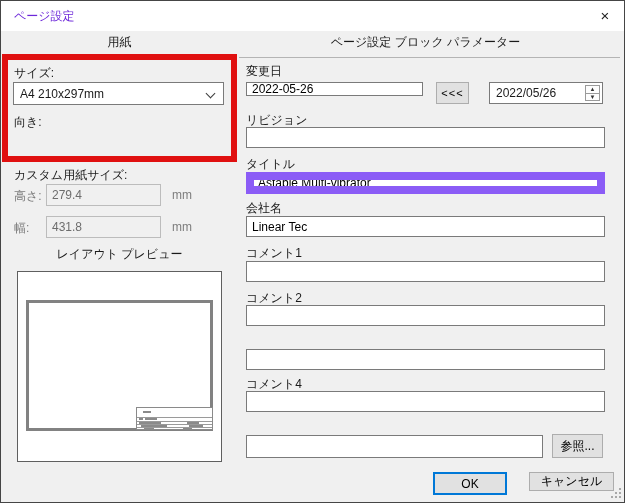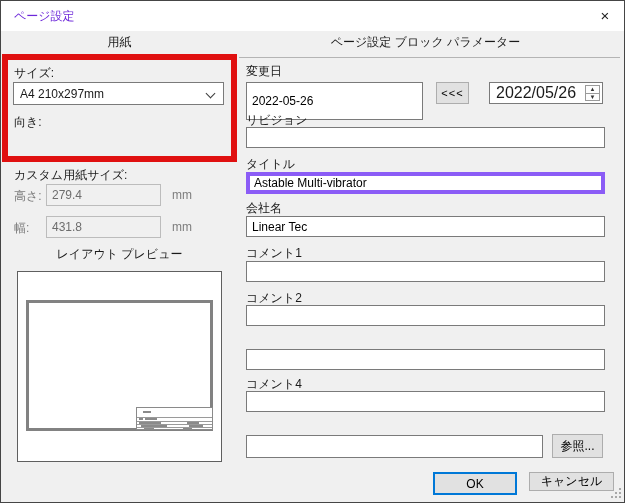--- a/index.html
+++ b/index.html
@@ -15,35 +15,35 @@
   .close-btn { position:absolute; right:6px; top:3px; width:26px; height:24px;
     text-align:center; line-height:24px; font-size:15px; color:#222; cursor:pointer; }
   .hdr { position:absolute; top:33px; text-align:center; font-size:12px; color:#1a1a1a; }
   .sep { position:absolute; top:56px; height:1px; background:#b4b4b4; }
   .label { position:absolute; font-size:12px; color:#1a1a1a; white-space:nowrap; }
   .label.gray { color:#7d7d7d; }
   .tinput {
     position:absolute; height:21px; border:1px solid #7a7a7a; background:#fff;
     font-family:inherit; font-size:12px; color:#000; padding:0 5px; outline:none;
   }
-  .tinput.focused { border:4px solid #8b5cf6; padding:0 4px; }
+  .tinput.focused { border:8px solid #8b5cf6; padding:0 4px; }
   .tinput.disabled { background:#f0f0f0; border-color:#bcbcbc; color:#6d6d6d; }
   .combo {
     position:absolute; height:23px; background:#ffffff; border:1px solid #7a7a7a;
     display:flex; align-items:center; padding:0 24px 0 6px; cursor:default;
   }
   .chev { position:absolute; right:9px; top:7px; width:7px; height:7px;
     border-right:1px solid #3c3c3c; border-bottom:1px solid #3c3c3c; transform:rotate(45deg); }
   .btn {
     position:absolute; background:#e1e1e1; border:1px solid #adadad;
     font-family:inherit; font-size:12px; color:#000; text-align:center; cursor:pointer;
   }
   .btn.default { border:2px solid #0078d7; }
   .picker { position:absolute; height:22px; background:#fff; border:1px solid #7a7a7a; }
-  .picker .val { position:absolute; left:6px; top:0; line-height:20px; font-size:16px; }
+  .picker .val { position:absolute; left:6px; top:0; line-height:20px; font-size:12px; }
   .spin { position:absolute; right:2px; top:2px; width:15px; height:16px;
     border:1px solid #9a9a9a; background:#fdfdfd; display:flex; flex-direction:column; }
   .spin div { flex:1; font-size:6px; line-height:7px; text-align:center; color:#333; cursor:pointer; }
   .spin div + div { border-top:1px solid #9a9a9a; }
   .annotation { position:absolute; left:1px; top:53px; width:235px; height:108px;
     border:6px solid #e01010; z-index:50; pointer-events:none; }
   .preview { position:absolute; left:16px; top:270px; width:205px; height:191px;
     background:#fff; border:1px solid #5f5f5f; }
   .page { position:absolute; left:8px; top:28px; width:187px; height:131px;
     background:#fff; border:3px solid #828282; }
@@ -108,21 +108,21 @@
       <div class="dash" style="left:2px;top:14px;width:22px;"></div>
       <div class="dash" style="left:50px;top:14px;width:12px;"></div>
       <div class="dash" style="left:4px;top:17px;width:26px;"></div>
       <div class="dash" style="left:52px;top:17px;width:14px;"></div>
       <div class="dash" style="left:7px;top:20px;width:10px;"></div>
       <div class="dash" style="left:46px;top:20px;width:9px;"></div>
     </div>
   </div>
 
   <span class="label" style="left:245px;top:62px;">変更日</span>
-  <input class="tinput" style="left: 245px; top: 81px; width: 177px; height: 38px;" value="2022-05-26">
+  <input class="tinput" style="left: 245px; top: 81px; width: 177px; height: 14px;" value="2022-05-26">
   <button class="btn" style="left:435px;top:81px;width:33px;height:22px;letter-spacing:1px;font-size:11px;">&lt;&lt;&lt;</button>
   <div class="picker" style="left:488px;top:81px;width:114px;">
     <span class="val">2022/05/26</span>
     <div class="spin">
       <div>▲</div>
       <div>▼</div>
     </div>
   </div>
 
   <span class="label" style="left:245px;top:111px;">リビジョン</span>
@@ -142,17 +142,17 @@
 
   <span class="label" style="left:245px;top:332px;margin-top:21px;">コメント3</span>
   <input class="tinput" style="left: 245px; top: 348px; width: 359px;" value="">
 
   <span class="label" style="left:245px;top:375px;">コメント4</span>
   <input class="tinput" style="left: 245px; top: 390px; width: 359px;" value="">
 
   <input class="tinput" style="left: 245px; top: 434px; width: 297px; height: 23px;" value="">
   <button class="btn" style="left:551px;top:433px;width:51px;height:24px;">参照...</button>
 
-  <button class="btn default" style="left:432px;top:471px;width:84px;height:23px;">OK</button>
+  <button class="btn default" style="left:432px;top:471px;width:74px;height:23px;">OK</button>
   <button class="btn" style="left:528px;top:471px;width:85px;height:19px;">キャンセル</button>
   <div class="grip"></div>
 
 </div>
 
 </body></html>

